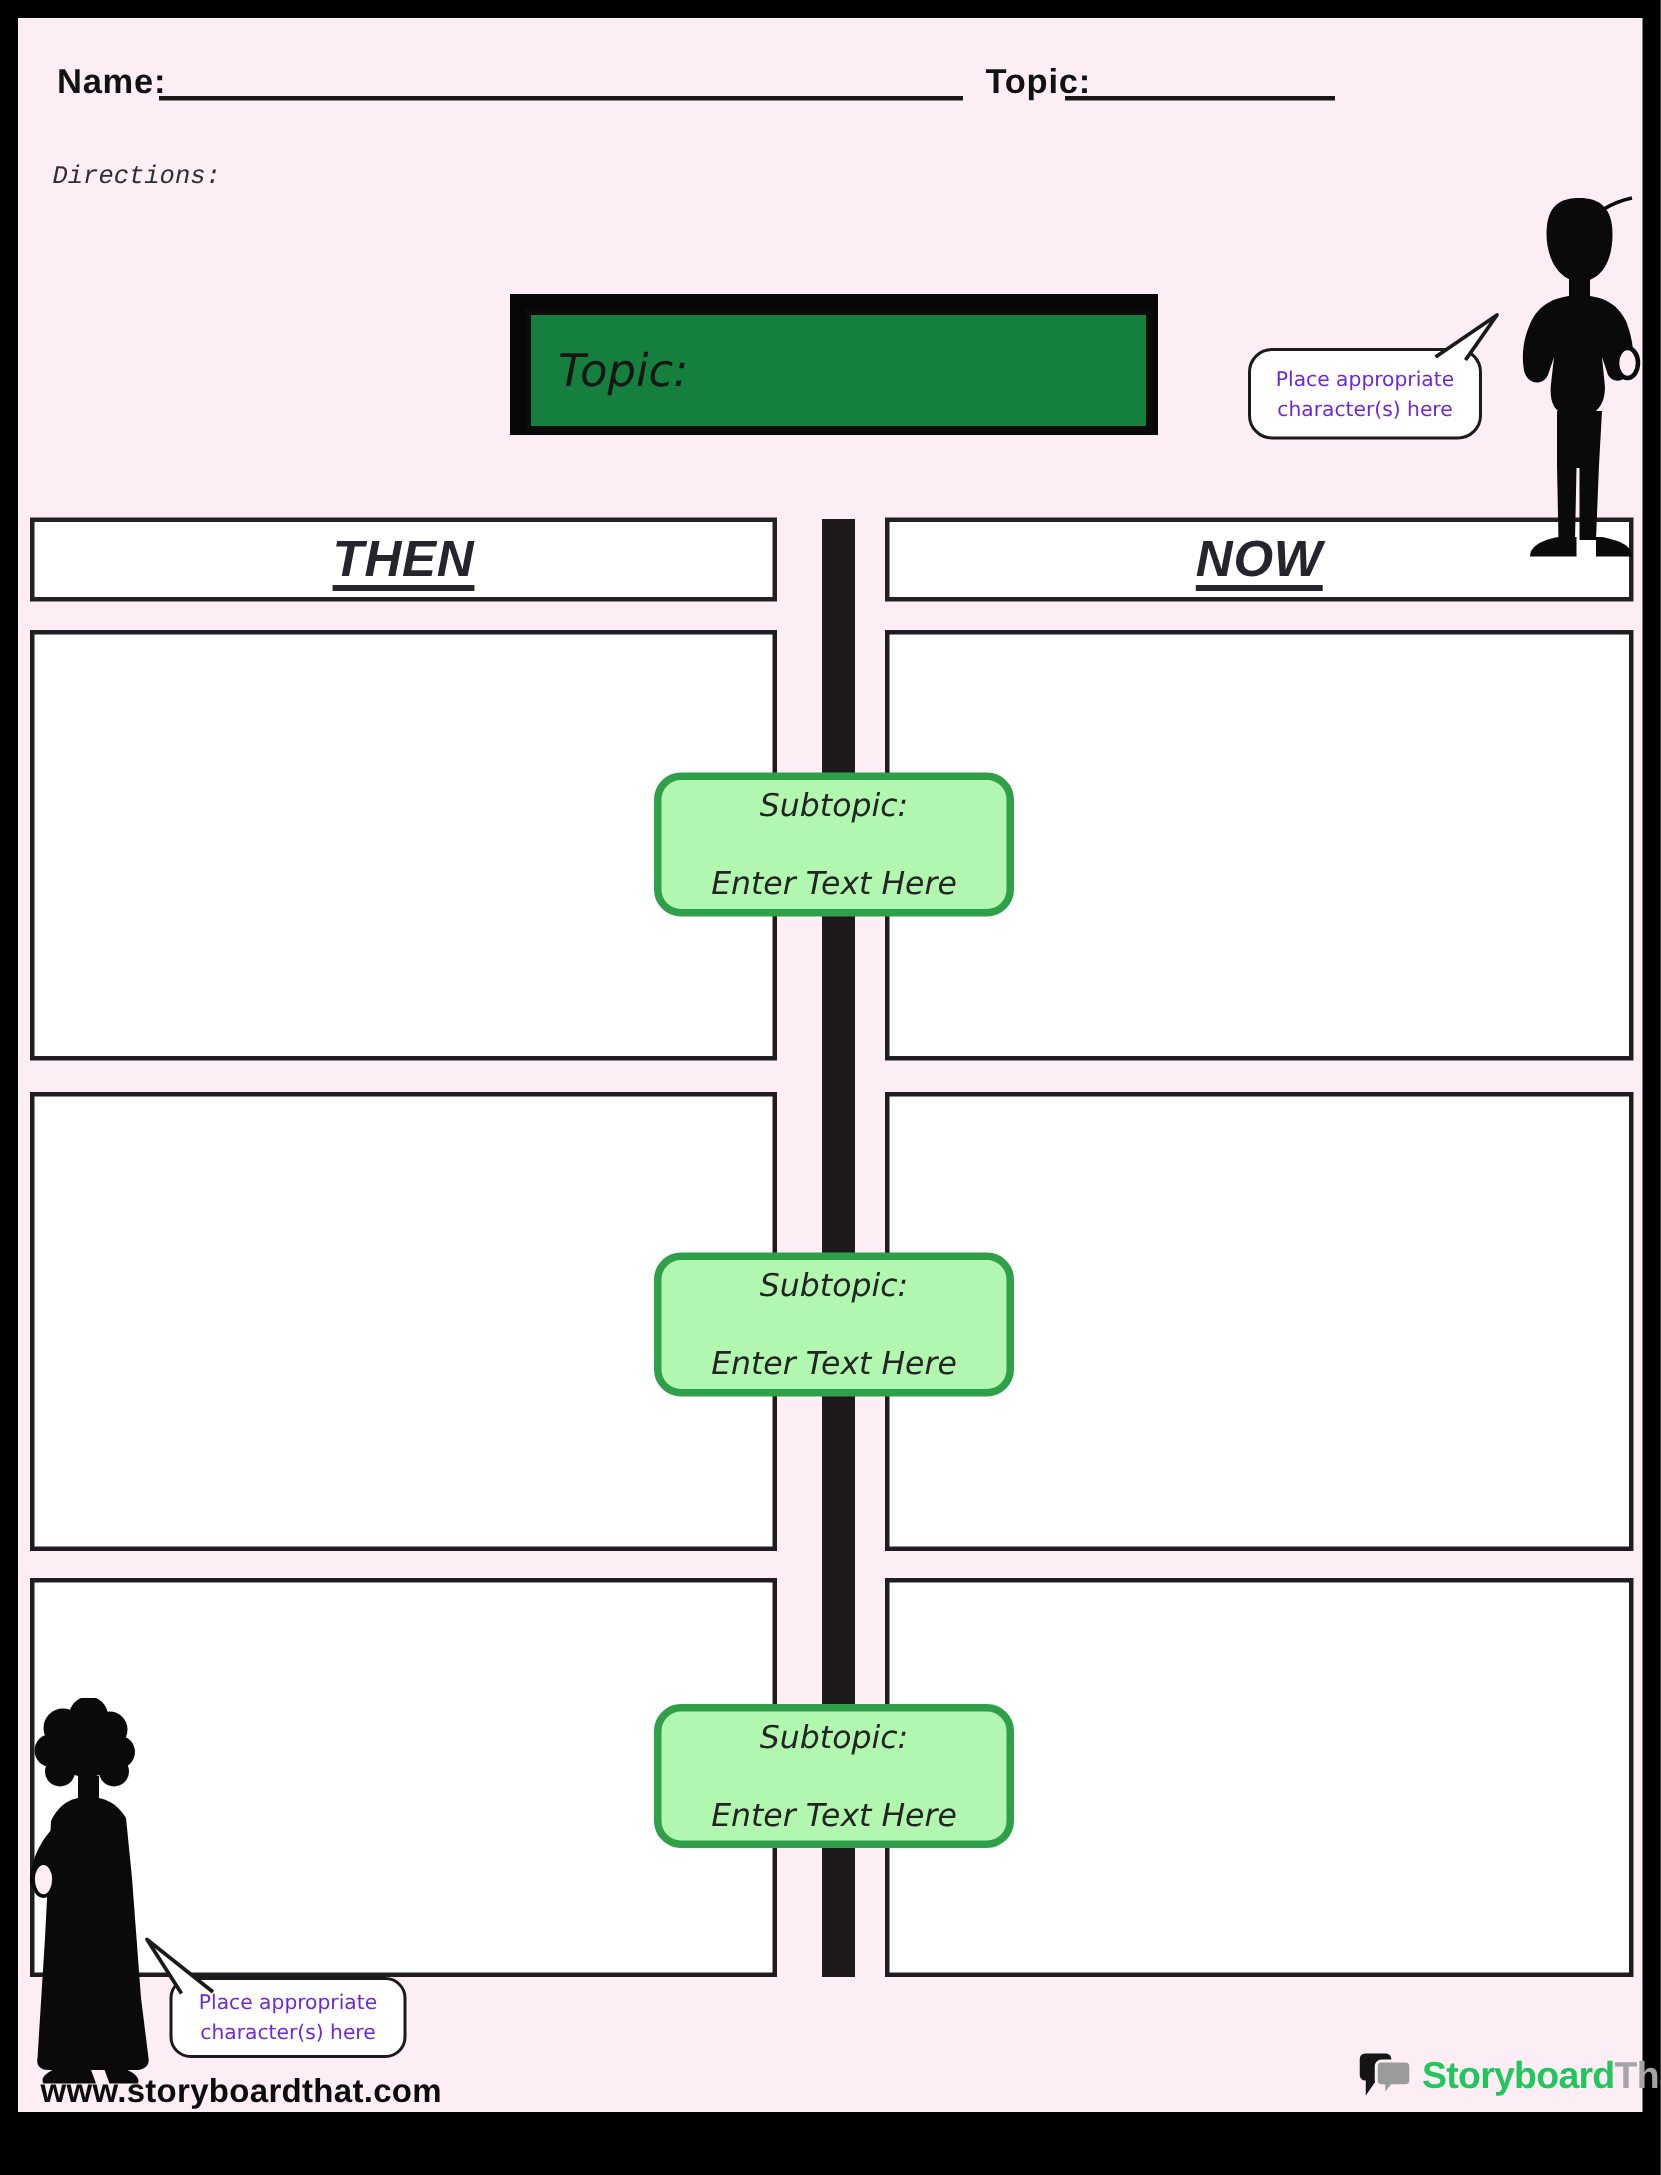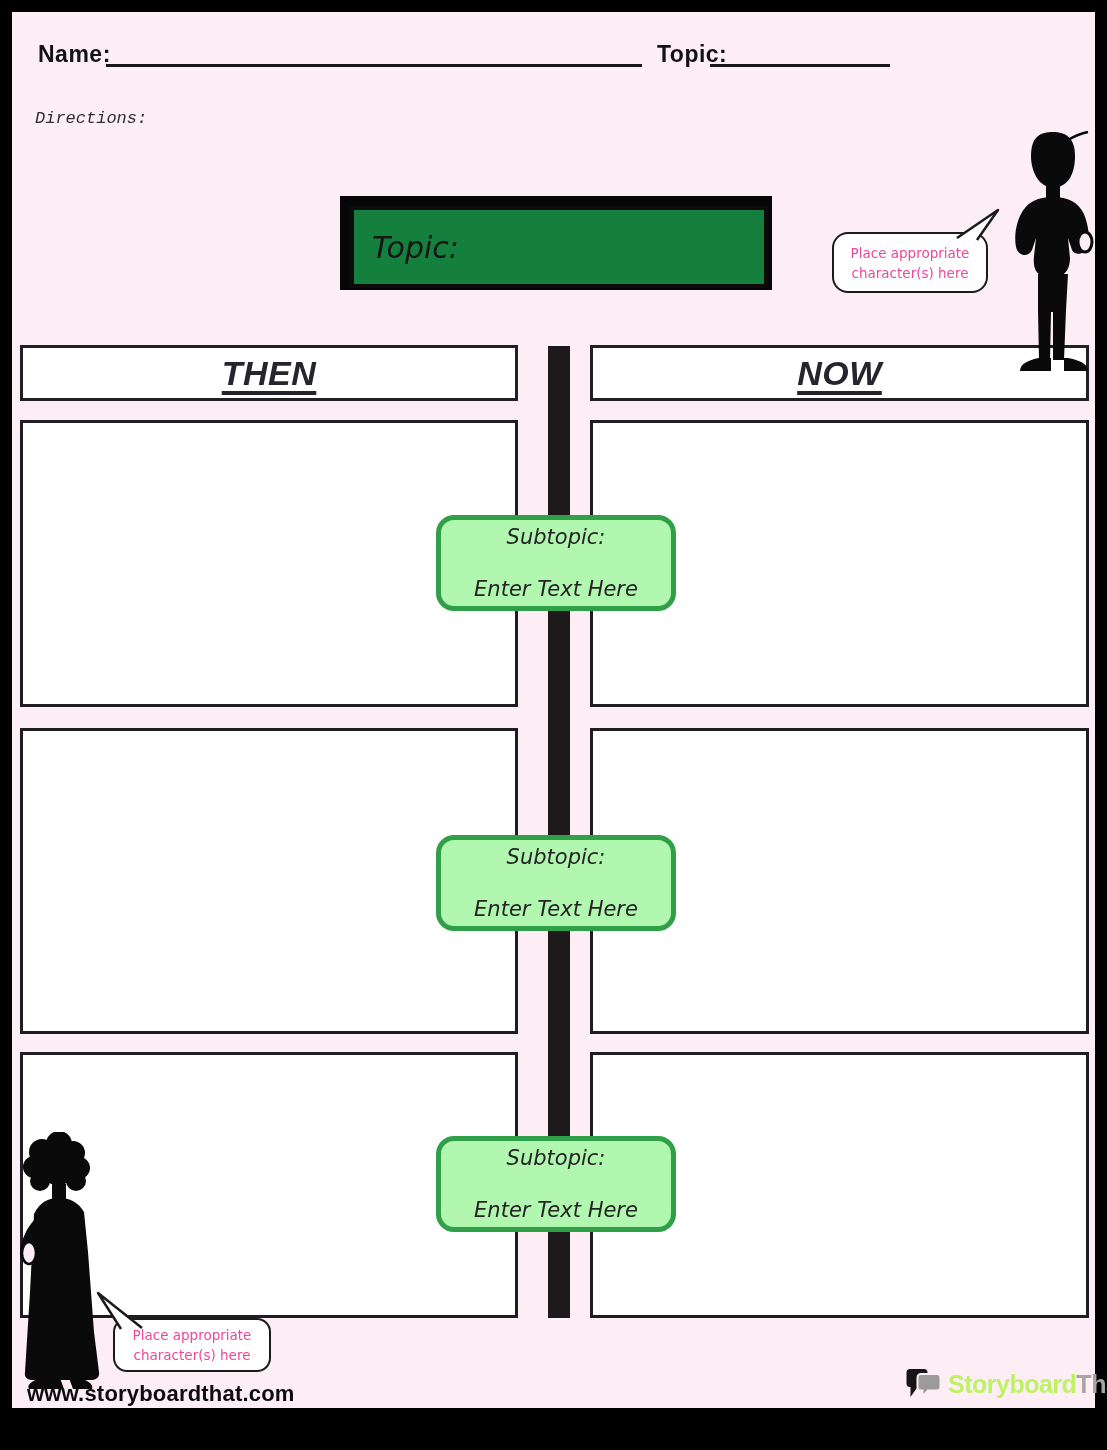--- a/index.html
+++ b/index.html
@@ -20,21 +20,21 @@
   .topic-shadow{background:#060606;}
   .topic-box{
     background:#15803d;border:4px solid #0b0b0b;
     display:flex;align-items:center;padding-left:18px;box-sizing:border-box;
   }
   .topic-label{font-family:"DejaVu Sans",sans-serif;font-style:italic;font-size:30px;color:#161616;}
   
   .bubble{
     background:#ffffff;border:2px solid #1b1b1b;border-radius:16px;
     display:flex;flex-direction:column;align-items:center;justify-content:center;
-    font-family:"DejaVu Sans",sans-serif;font-size:13.5px;color:#ec4899;line-height:20px;
+    font-family:"DejaVu Sans",sans-serif;font-size:13.5px;color:#6d28d9;line-height:20px;
     text-align:center;box-sizing:border-box;z-index:7;
   }
   .tail{z-index:8;}
   
   .col-header{
     background:#fff;border:3px solid #221f25;box-sizing:border-box;
     display:flex;align-items:center;justify-content:center;z-index:2;
   }
   .col-header span{
     font-weight:bold;font-style:italic;font-size:34px;color:#26242c;letter-spacing:.5px;
@@ -46,21 +46,21 @@
     background:#b1f7af;border:5px solid #30a048;border-radius:18px;box-sizing:border-box;
     display:flex;flex-direction:column;align-items:center;justify-content:center;
     font-family:"DejaVu Sans",sans-serif;font-style:italic;font-size:21px;color:#242424;
     line-height:32px;z-index:4;text-align:center;gap:20px;
   }
   .character{z-index:9;}
   
   .site-url{font-weight:bold;font-size:22px;color:#0c0c0c;letter-spacing:.2px;z-index:10;}
   .logo{display:flex;align-items:center;gap:6px;z-index:10;}
   .logo-text{font-size:25px;font-weight:bold;letter-spacing:-.5px;}
-  .logo-dark{color:#bef264;}
+  .logo-dark{color:#22c55e;}
   .logo-light{color:#a5a5a5;}
 </style>
 </head>
 <body>
 
 <div class="page">
   <div class="inner"></div>
 
   <div class="abs form-label" style="left:38px;top:41px;">Name:</div>
   <div class="abs write-line" style="left:106px;top:38px;width:536px;"></div>

